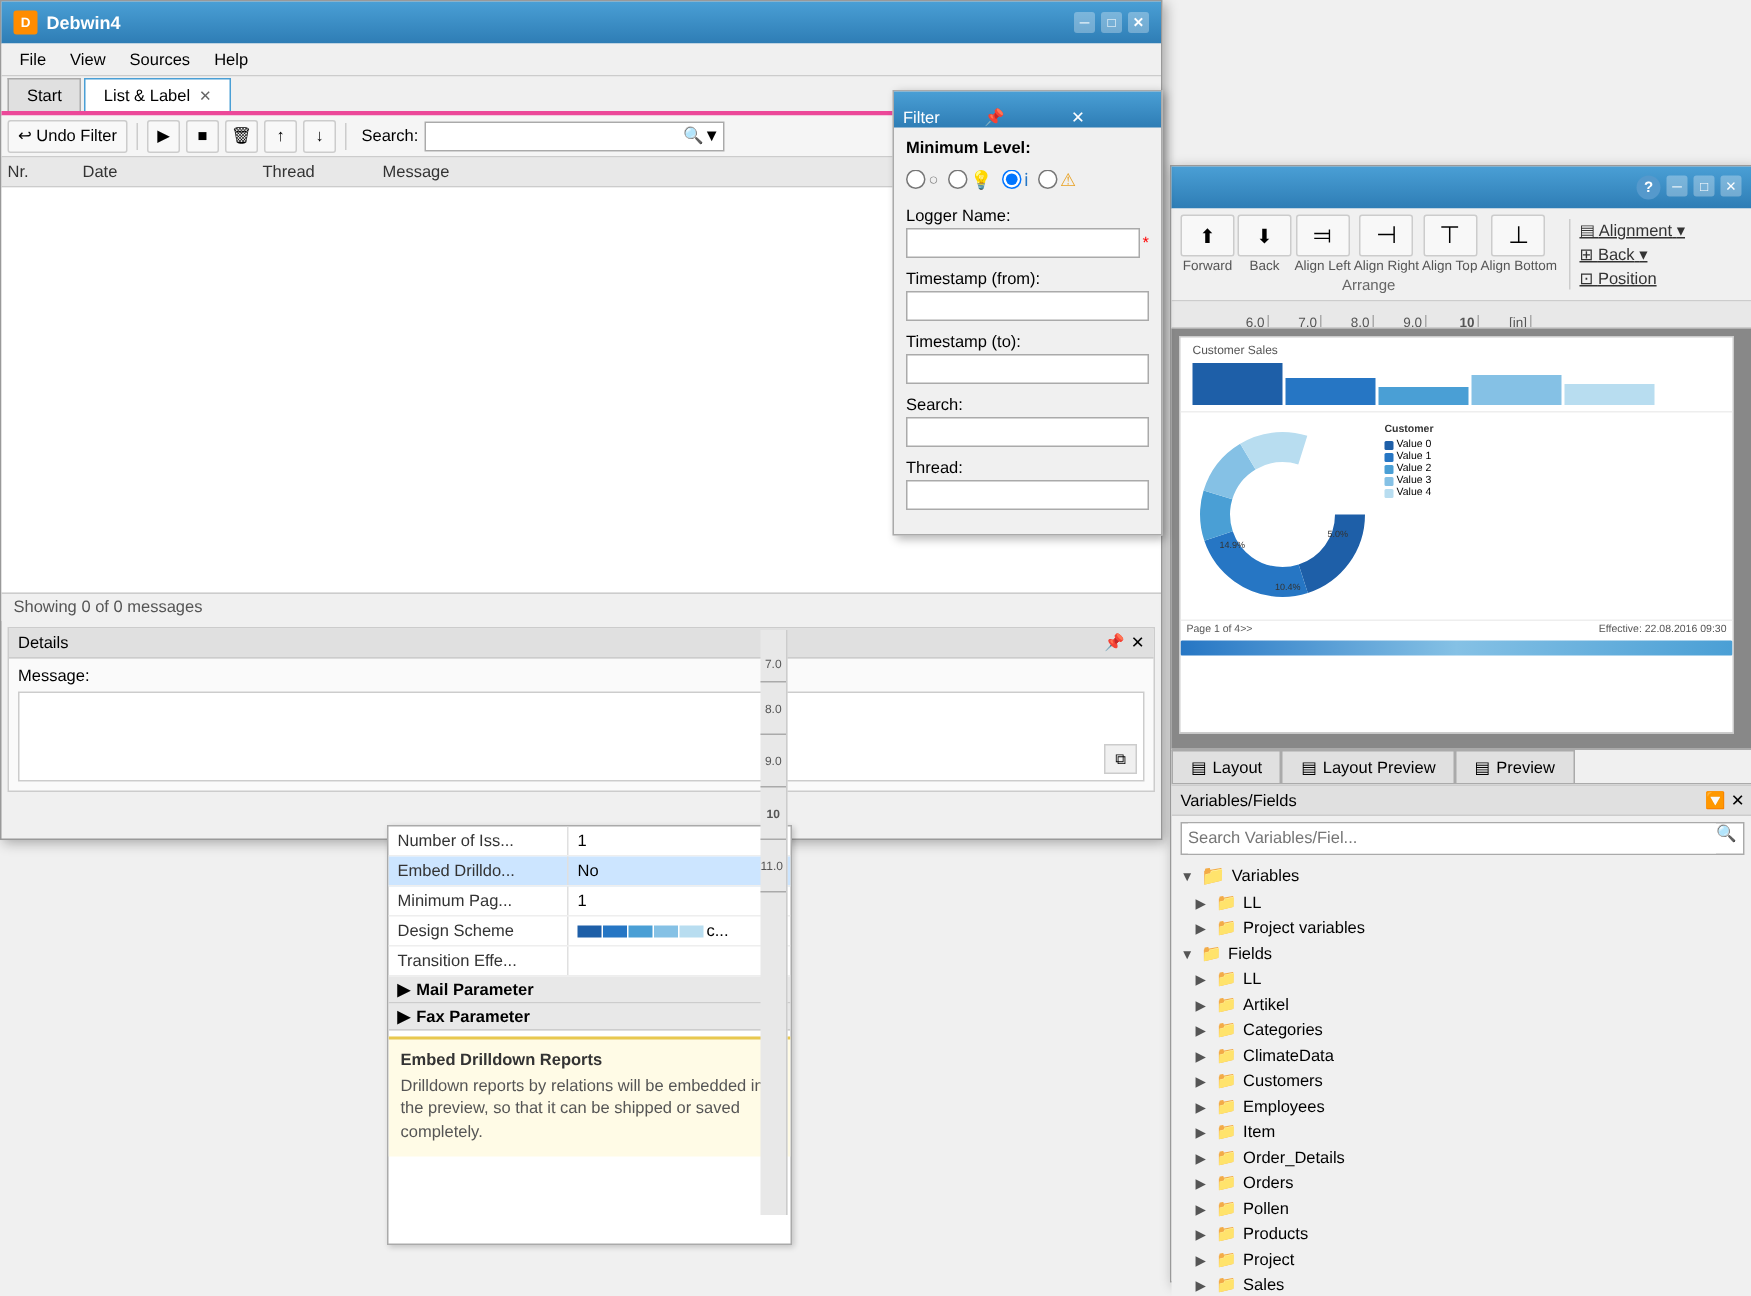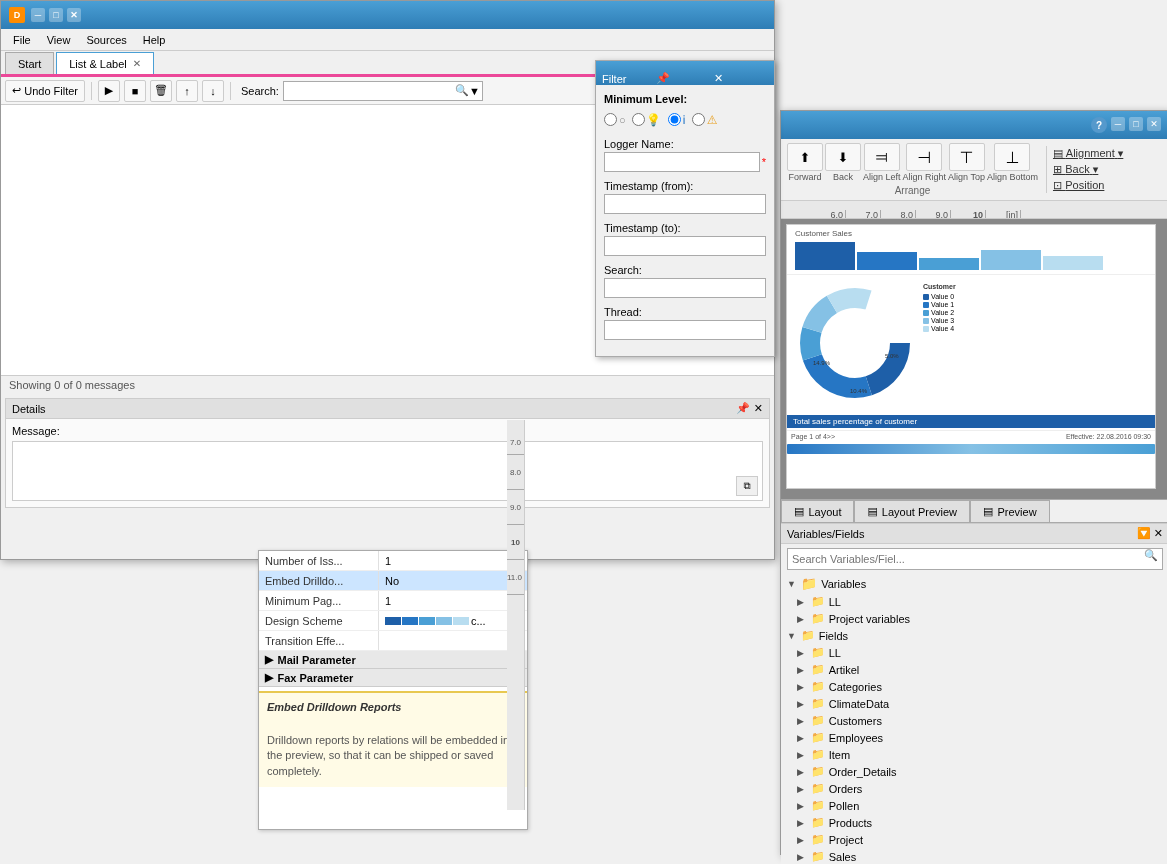--- a/index.html
+++ b/index.html
@@ -374,20 +374,21 @@
   </style>
 </head>
 <body>
 
 <div class="main-window">
 
   <div class="title-bar">
     <div class="logo">
       <span>D</span>
     </div>
+    <span class="title-text">Debwin4</span>
     <div class="win-btns">
       <div class="win-btn">─</div>
       <div class="win-btn">□</div>
       <div class="win-btn">✕</div>
     </div>
   </div>
 
   <div class="menu-bar">
     <div class="menu-item">File</div>
     <div class="menu-item">View</div>
@@ -419,20 +420,26 @@
     <div class="toolbar-btn">↓</div>
     <div class="toolbar-separator"></div>
     <span class="search-label">Search:</span>
     <div class="search-input-wrap">
       <input class="search-input" type="text" style="">
       <span style="cursor:pointer;">🔍</span>
       <span style="cursor:pointer;">▼</span>
     </div>
   </div>
 
+  <div class="log-table-header">
+    <span class="log-col col-nr">Nr.</span>
+    <span class="log-col col-date">Date</span>
+    <span class="log-col col-thread">Thread</span>
+    <span class="log-col col-msg">Message</span>
+  </div>
   <div class="log-body"></div>
 
   <div class="log-status">
     <span>Showing 0 of 0 messages</span>
   </div>
 
   <div class="details-panel">
     <div class="details-header">
       <span>Details</span>
       <div style="display:flex;gap:4px;">
@@ -625,23 +632,20 @@
               <span>Value 3</span>
             </div>
             <div class="legend-item">
               <div class="legend-dot" style="background:#b8ddf0;"></div>
               <span>Value 4</span>
             </div>
           </div>
         </div>
       </div>
 
-      <div style="background:#1e5fa8;color:white;font-size:8px;padding:2px 6px;margin-top:4px;">
-        <span>Total sales percentage of customer</span>
-      </div>
 
       <div style="display:flex;justify-content:space-between;padding:2px 4px;font-size:7px;color:#555;border-top:1px solid #eee;margin-top:2px;">
         <span>Page 1 of 4&gt;&gt;</span>
         <span>Effective: 22.08.2016 09:30</span>
       </div>
 
       <div style="height:10px;background:linear-gradient(90deg,#2676c4,#85c1e5,#4a9fd5);margin-top:2px;border-radius:1px;"></div>
     </div>
   </div>
 
@@ -799,21 +803,21 @@
   <div class="prop-section">
     <span>▶</span>
     <span>Mail Parameter</span>
   </div>
   <div class="prop-section">
     <span>▶</span>
     <span>Fax Parameter</span>
   </div>
 
   <div style="padding:8px;background:#fffbe6;border-top:2px solid #e8c850;margin-top:4px;">
-    <div style="font-size:11px;font-weight:bold;margin-bottom:20px;color:#333;font-style:italic;">Embed Drilldown Reports</div>
+    <div style="font-size:11px;font-weight:bold;margin-bottom:4px;color:#333;">Embed Drilldown Reports</div>
     <div style="font-size:11px;color:#555;line-height:1.4;">Drilldown reports by relations will be embedded in the preview, so that it can be shipped or saved completely.</div>
   </div>
 </div>
 
 <div style="position:absolute;top:420px;left:507px;width:18px;height:390px;background:#e8e8e8;border-right:1px solid #ccc;font-size:8px;color:#555;">
   <div style="padding-top:5px;text-align:center;border-bottom:1px solid #aaa;height:35px;line-height:35px;">7.0</div>
   <div style="text-align:center;border-bottom:1px solid #aaa;height:35px;line-height:35px;">8.0</div>
   <div style="text-align:center;border-bottom:1px solid #aaa;height:35px;line-height:35px;">9.0</div>
   <div style="text-align:center;border-bottom:1px solid #aaa;height:35px;line-height:35px;font-weight:bold;">10</div>
   <div style="text-align:left;border-bottom:1px solid #aaa;height:35px;line-height:35px;">11.0</div>

